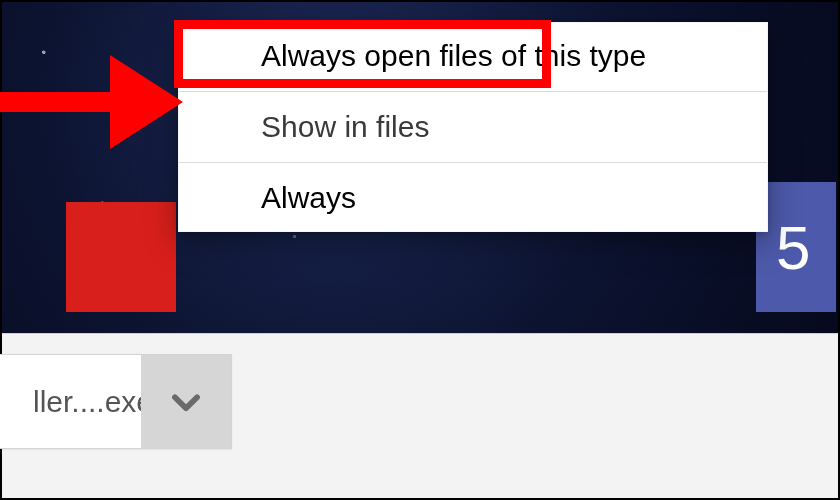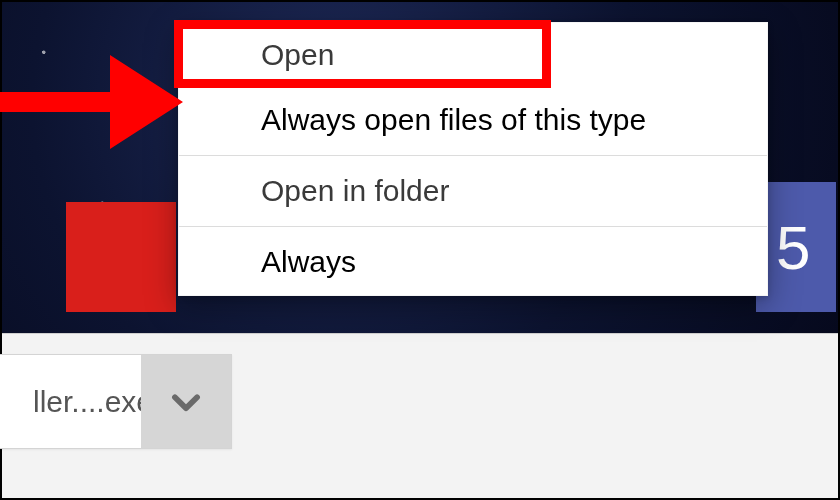--- a/index.html
+++ b/index.html
@@ -161,29 +161,26 @@
       <span class="download-filename">ller....exe</span>
       <span class="download-caret">
         <svg viewBox="0 0 24 24">
           <path d="M5 9 L12 16 L19 9"></path>
         </svg>
       </span>
     </div>
   </div>
 
   <div class="context-menu">
-    <div class="menu-item first">
-      <span>Open</span>
-    </div>
     <div class="menu-item disabled">
       <span>Always open files of this type</span>
     </div>
     <div class="menu-sep"></div>
     <div class="menu-item">
-      <span>Open in folder</span>
+      <span>Show in files</span>
     </div>
     <div class="menu-sep"></div>
     <div class="menu-item disabled">
       <span>Always</span>
     </div>
   </div>
 
   <div class="red-highlight"></div>
 
   <svg class="red-arrow" viewBox="0 0 190 130">

